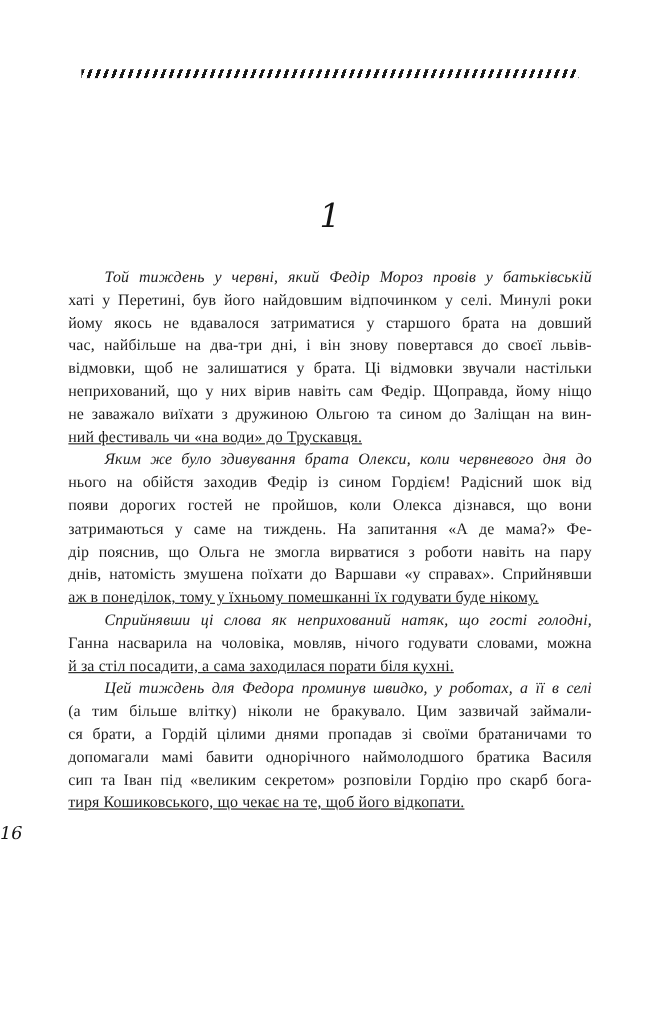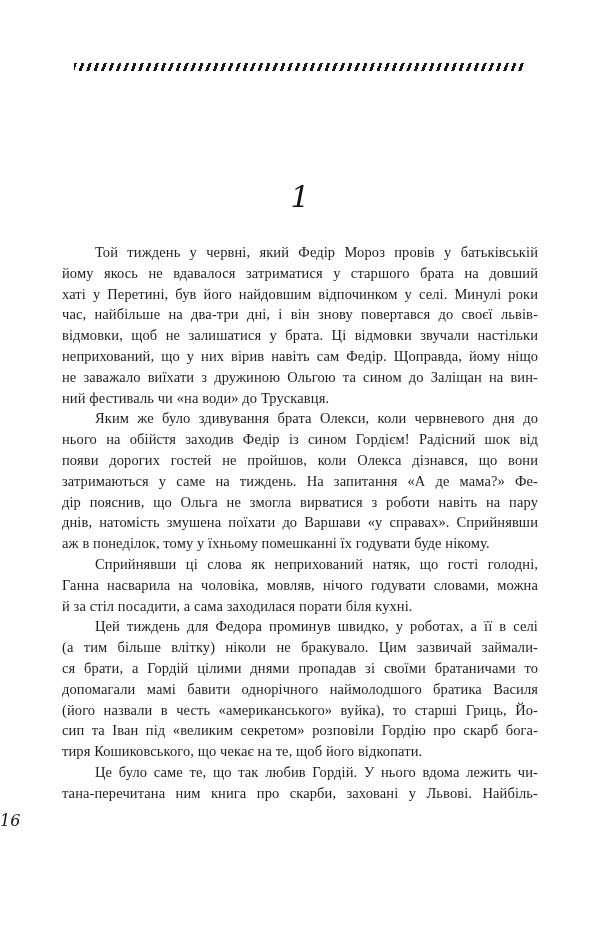--- a/index.html
+++ b/index.html
@@ -47,44 +47,46 @@
   .line {
     height: 20.8px;
     line-height: 20.8px;
     text-align: justify;
     text-align-last: justify;
     overflow: hidden;
     white-space: normal;
   }
   .line.first {
     text-indent: 33px;
+    font-style: italic;
   }
   .line.final {
     text-align-last: auto;
+    text-decoration: underline;
   }
   .pagenum {
     margin-top: 7px;
     text-align: left;
     font-family: "DejaVu Serif", serif;
     font-style: italic;
     font-size: 16px;
     color: #141414;
   }
 </style>
 </head>
 <body>
 
 <div class="page">
   <div class="divider"></div>
   <div class="chapter">1</div>
   <main class="text-block" id="text-block">
       <div class="para">
         <div class="line first">Той тиждень у червні, який Федір Мороз провів у батьківській</div>
+        <div class="line">хаті у Перетині, був його найдовшим відпочинком у селі. Минулі роки</div>
         <div class="line">йому якось не вдавалося затриматися у старшого брата на довший</div>
-        <div class="line">хаті у Перетині, був його найдовшим відпочинком у селі. Минулі роки</div>
         <div class="line">час, найбільше на два-три дні, і він знову повертався до своєї львів-</div>
         <div class="line">відмовки, щоб не залишатися у брата. Ці відмовки звучали настільки</div>
         <div class="line">неприхований, що у них вірив навіть сам Федір. Щоправда, йому ніщо</div>
         <div class="line">не заважало виїхати з дружиною Ольгою та сином до Заліщан на вин-</div>
         <div class="line final">ний фестиваль чи «на води» до Трускавця.</div>
       </div>
       <div class="para">
         <div class="line first">Яким же було здивування брата Олекси, коли червневого дня до</div>
         <div class="line">нього на обійстя заходив Федір із сином Гордієм! Радісний шок від</div>
         <div class="line">появи дорогих гостей не пройшов, коли Олекса дізнався, що вони</div>
@@ -96,23 +98,18 @@
       <div class="para">
         <div class="line first">Сприйнявши ці слова як неприхований натяк, що гості голодні,</div>
         <div class="line">Ганна насварила на чоловіка, мовляв, нічого годувати словами, можна</div>
         <div class="line final">й за стіл посадити, а сама заходилася порати біля кухні.</div>
       </div>
       <div class="para">
         <div class="line first">Цей тиждень для Федора проминув швидко, у роботах, а її в селі</div>
         <div class="line">(а тим більше влітку) ніколи не бракувало. Цим зазвичай займали-</div>
         <div class="line">ся брати, а Гордій цілими днями пропадав зі своїми братаничами то</div>
         <div class="line">допомагали мамі бавити однорічного наймолодшого братика Василя</div>
-        <div class="line">(його назвали в честь «американського» вуйка), то старші Гриць, Йо-</div>
         <div class="line">сип та Іван під «великим секретом» розповіли Гордію про скарб бога-</div>
         <div class="line final">тиря Кошиковського, що чекає на те, щоб його відкопати.</div>
-      </div>
-      <div class="para">
-        <div class="line first">Це було саме те, що так любив Гордій. У нього вдома лежить чи-</div>
-        <div class="line">тана-перечитана ним книга про скарби, заховані у Львові. Найбіль-</div>
       </div>
     </main>
   <div class="pagenum">16</div>
 </div>
 
 </body></html>

